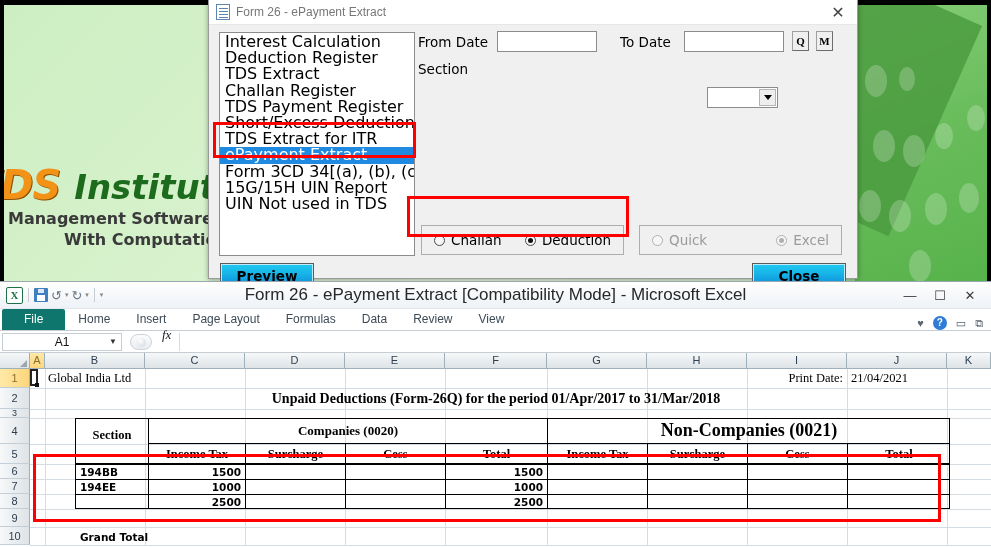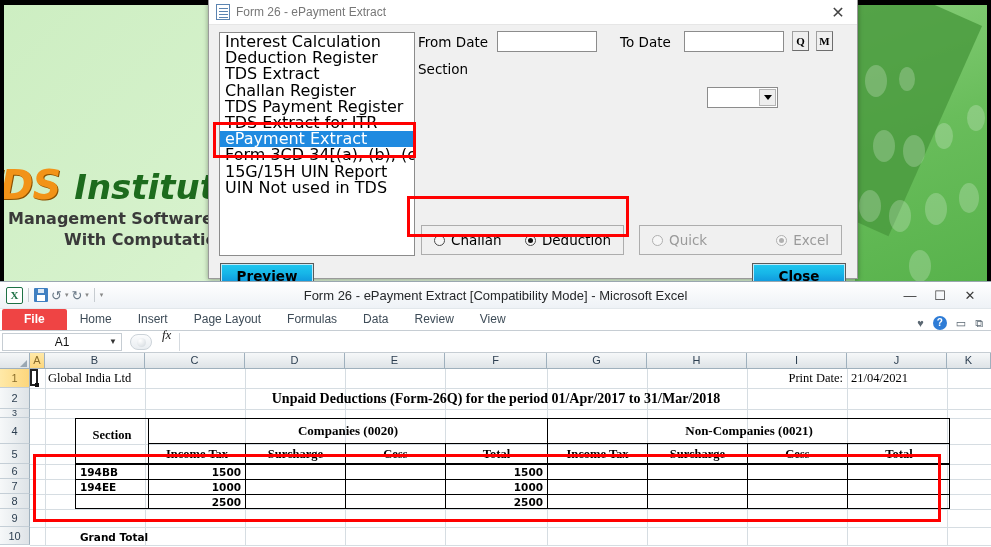--- a/index.html
+++ b/index.html
@@ -189,34 +189,34 @@
   #save-ico::after{
     content:""; position:absolute; left:3px; top:7px; width:8px;height:6px;background:#fff;
   }
   #save-ico::before{
     content:""; position:absolute; left:4px; top:1px; width:6px;height:4px;background:#dce8f5;
   }
   .arrow-ico{ font-size:13px; color:#6b7a88; }
   .tiny-caret{ font-size:7px; color:#888; }
   #xl-title{
     position:absolute; left:0; right:0; text-align:center;
-    font-size:13px; color:#26282a; pointer-events:none;
+    font-size:17px; color:#26282a; pointer-events:none;
   }
   #winbtns{ margin-left:auto; display:flex; align-items:center; padding-right:6px;}
   .winbtn{ width:30px;height:22px; display:flex;align-items:center;justify-content:center;
            font-size:13px;color:#3a3a3a; cursor:pointer;}
   #xl-ribbon{
     height:22px; display:flex; align-items:flex-end; background:#fff;
     border-bottom:1px solid #c6cdd3; padding-left:2px;
   }
   .tab{
     font-size:12px; color:#3d4b57; padding:3px 13px 4px; cursor:pointer;
   }
   .tab.file{
-    background:#ef4444; color:#fff; font-weight:bold;
+    background:#0f766e; color:#fff; font-weight:normal;
     padding:3px 22px 4px; border-radius:2px 2px 0 0;text-align:center;
   }
   #ribbon-right{ margin-left:auto; display:flex; align-items:center; gap:9px; padding-right:8px;}
   .help-circle{
     width:14px;height:14px;border-radius:50%;background:#2e7cd6;color:#fff;
     font-size:10px; font-weight:bold; text-align:center; line-height:14px;
   }
   .mini{ font-size:11px; color:#5a6772; }
 
   #xl-formulabar{
@@ -331,20 +331,21 @@
   </div>
 
   <div id="dlg-body">
 
     <div id="listbox">
       <div class="lb-item">Interest Calculation</div>
       <div class="lb-item">Deduction Register</div>
       <div class="lb-item">TDS Extract</div>
       <div class="lb-item">Challan Register</div>
       <div class="lb-item">TDS Payment Register</div>
+      <div class="lb-item">Short/Excess Deduction</div>
       <div class="lb-item">TDS Extract for ITR</div>
       <div class="lb-item sel">ePayment Extract</div>
       <div class="lb-item">Form 3CD 34[(a), (b), (c)]</div>
       <div class="lb-item">15G/15H UIN Report</div>
       <div class="lb-item">UIN Not used in TDS</div>
     </div>
 
     <div class="lbl" style="left:209px;top:9px;">From Date</div>
     <div class="txtbox" style="left:288px;top:6px;width:100px;height:21px;"></div>
 
@@ -525,21 +526,21 @@
         <div class="ln" style="left:118px;top:49px;width:1px;height:91px;"></div>
         <div class="ln" style="left:215px;top:74px;width:1px;height:66px;"></div>
         <div class="ln" style="left:315px;top:74px;width:1px;height:66px;"></div>
         <div class="ln" style="left:415px;top:74px;width:1px;height:66px;"></div>
         <div class="ln" style="left:517px;top:49px;width:1px;height:91px;"></div>
         <div class="ln" style="left:617px;top:74px;width:1px;height:66px;"></div>
         <div class="ln" style="left:717px;top:74px;width:1px;height:66px;"></div>
         <div class="ln" style="left:817px;top:74px;width:1px;height:66px;"></div>
 
         <div class="cell bold ctr" style="left:119px;top:49px;width:398px;height:25px;font-size:13px;">Companies (0020)</div>
-        <div class="cell bold ctr" style="left:518px;top:49px;width:402px;height:25px;font-size:13px;">Non-Companies (0021)</div>
+        <div class="cell bold ctr" style="left:518px;top:49px;width:402px;height:25px;font-size:18px;">Non-Companies (0021)</div>
 
         <div class="cell bold ctr" style="left:46px;top:55px;width:72px;height:22px;font-size:12.5px;">Section</div>
 
         <div class="cell bold ctr" style="left:119px;top:75px;width:96px;height:20px;">Income Tax</div>
         <div class="cell bold ctr" style="left:216px;top:75px;width:99px;height:20px;">Surcharge</div>
         <div class="cell bold ctr" style="left:316px;top:75px;width:99px;height:20px;">Cess</div>
         <div class="cell bold ctr" style="left:416px;top:75px;width:101px;height:20px;">Total</div>
         <div class="cell bold ctr" style="left:518px;top:75px;width:99px;height:20px;">Income Tax</div>
         <div class="cell bold ctr" style="left:618px;top:75px;width:99px;height:20px;">Surcharge</div>
         <div class="cell bold ctr" style="left:718px;top:75px;width:99px;height:20px;">Cess</div>

